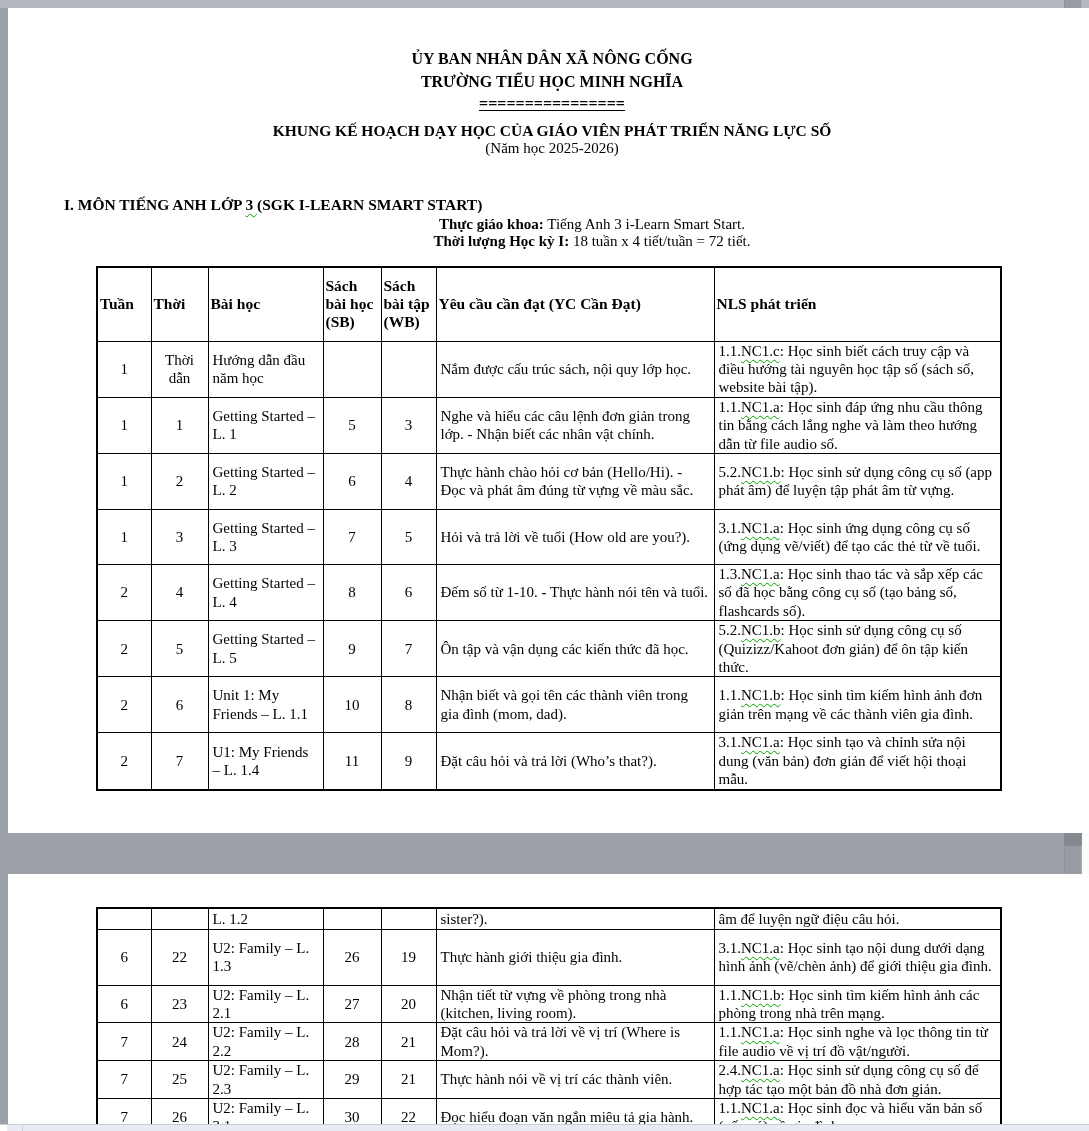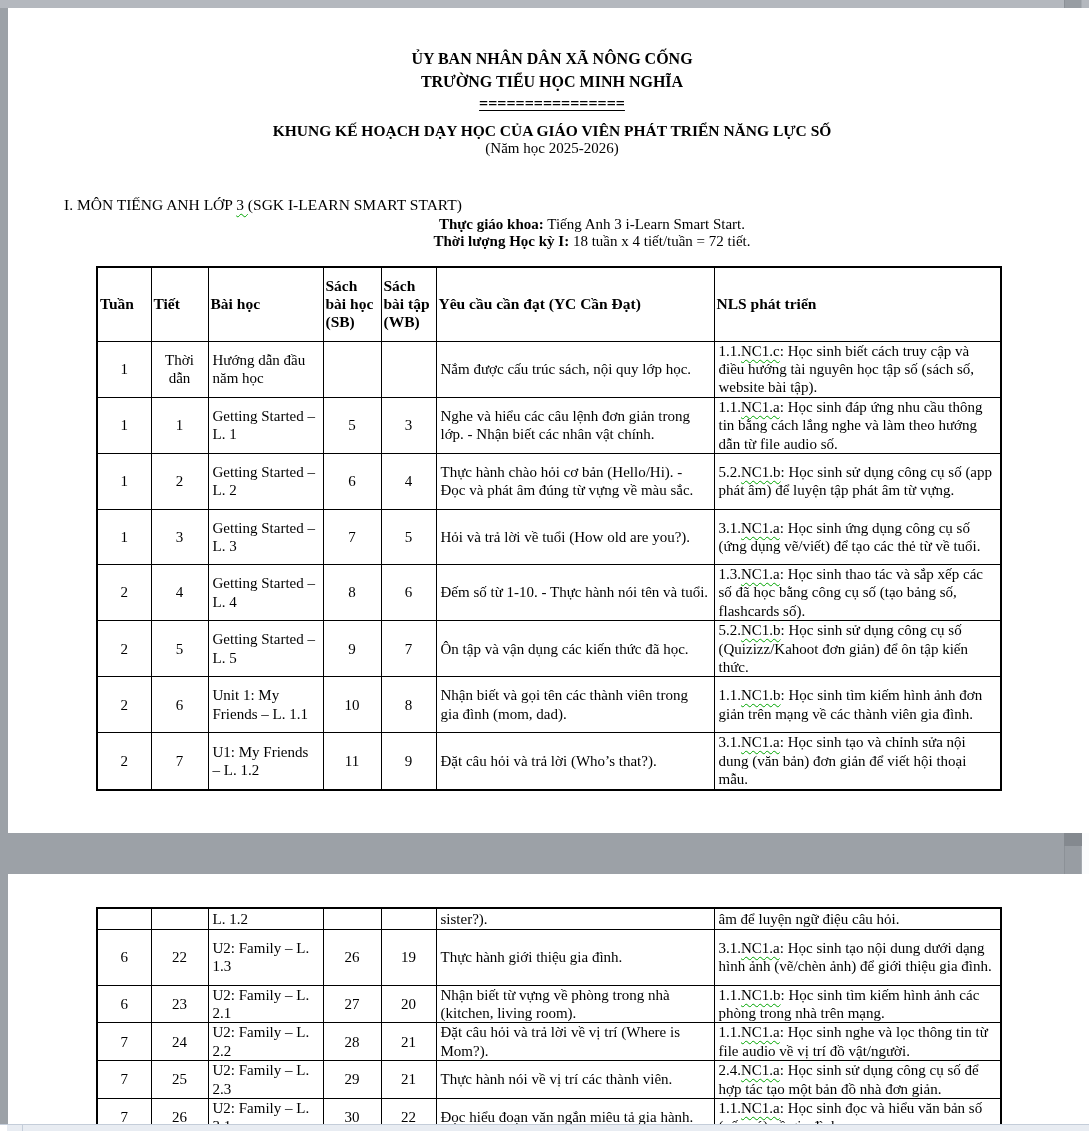--- a/index.html
+++ b/index.html
@@ -18,21 +18,21 @@
   .scroll-track{position:absolute;left:1082px;top:8px;width:7px;height:1116px;background:#fbfcfd;}
   .bottom-bar{position:absolute;left:0;top:1124px;width:1089px;height:7px;background:#e8ecf2;border-top:1px solid #c4cdd9;box-sizing:border-box;}
   .bottom-bar .corner{position:absolute;left:0;top:0;width:7px;height:7px;background:#ffffff;}
   .bottom-bar .divider{position:absolute;left:22px;top:0;width:1px;height:7px;background:#c4cdd9;}
 
   
   .org-block{position:absolute;top:40px;left:0;width:100%;text-align:center;font-weight:bold;font-size:16px;line-height:22.5px;}
   .org-sep{text-decoration:underline;letter-spacing:0;}
   .title-block{position:absolute;top:115px;left:0;width:100%;text-align:center;font-weight:bold;font-size:15.5px;line-height:16.5px;}
   .school-year{font-weight:normal;font-size:15px;}
-  .section-heading{position:absolute;top:188px;left:56px;font-weight:normal;font-size:15.5px;}
+  .section-heading{position:absolute;top:188px;left:56px;font-weight:bold;font-size:15.5px;}
   .info-block{position:absolute;top:208px;left:40px;width:100%;text-align:center;font-size:15px;line-height:16.5px;}
   .info-block b{font-weight:bold;}
   .sq{text-decoration:underline;text-decoration-style:wavy;text-decoration-color:#00a400;text-decoration-thickness:1px;text-underline-offset:3px;}
 
   
   table.plan{border-collapse:collapse;table-layout:fixed;width:904px;position:absolute;left:88px;border:2px solid #000;}
   #table1{top:258px;}
   #table2{top:33px;}
   table.plan th,table.plan td{border:1px solid #000;overflow:hidden;}
   table.plan th{font-weight:bold;font-size:15.5px;text-align:left;vertical-align:middle;line-height:18px;padding:0 2px;}
@@ -70,21 +70,21 @@
         <col style="width:57px">
         <col style="width:115px">
       <col style="width:58px">
         <col style="width:55px">
         <col style="width:278px">
         <col style="width:287px">
     </colgroup>
     <thead>
       <tr style="height:74px">
         <th>Tuần</th>
-        <th>Tiết</th>
+        <th>Thời</th>
         <th>Bài học</th>
         <th>Sách bài học (SB)</th>
         <th>Sách bài tập (WB)</th>
         <th>Yêu cầu cần đạt (YC Cần Đạt)</th>
         <th>NLS phát triển</th>
       </tr>
     </thead>
     <tbody id="tbody1">
         <tr style="height: 56px;">
           <td class="c">1</td>
@@ -145,21 +145,21 @@
           <td class="c">6</td>
           <td class="l">Unit 1: My Friends – L. 1.1</td>
           <td class="c">10</td>
           <td class="c">8</td>
           <td class="l">Nhận biết và gọi tên các thành viên trong gia đình (mom, dad).</td>
           <td class="l"><span>1.1.</span><span class="sq">NC1.b</span><span>: Học sinh tìm kiếm hình ảnh đơn giản trên mạng về các thành viên gia đình.</span></td>
         </tr>
         <tr style="height: 56px;">
           <td class="c">2</td>
           <td class="c">7</td>
-          <td class="l">U1: My Friends – L. 1.2</td>
+          <td class="l">U1: My Friends – L. 1.4</td>
           <td class="c">11</td>
           <td class="c">9</td>
           <td class="l">Đặt câu hỏi và trả lời (Who’s that?).</td>
           <td class="l"><span>3.1.</span><span class="sq">NC1.a</span><span>: Học sinh tạo và chỉnh sửa nội dung (văn bản) đơn giản để viết hội thoại mẫu.</span></td>
         </tr>
       </tbody>
   </table>
 </div>
 
 <div class="page" id="page2">
@@ -191,21 +191,21 @@
           <td class="c">19</td>
           <td class="l">Thực hành giới thiệu gia đình.</td>
           <td class="l"><span>3.1.</span><span class="sq">NC1.a</span><span>: Học sinh tạo nội dung dưới dạng hình ảnh (vẽ/chèn ảnh) để giới thiệu gia đình.</span></td>
         </tr>
         <tr style="height: 37px;">
           <td class="c">6</td>
           <td class="c">23</td>
           <td class="l">U2: Family – L. 2.1</td>
           <td class="c">27</td>
           <td class="c">20</td>
-          <td class="l">Nhận biết từ vựng về phòng trong nhà (kitchen, living room).</td>
+          <td class="l">Nhận tiết từ vựng về phòng trong nhà (kitchen, living room).</td>
           <td class="l"><span>1.1.</span><span class="sq">NC1.b</span><span>: Học sinh tìm kiếm hình ảnh các phòng trong nhà trên mạng.</span></td>
         </tr>
         <tr style="height: 37px;">
           <td class="c">7</td>
           <td class="c">24</td>
           <td class="l">U2: Family – L. 2.2</td>
           <td class="c">28</td>
           <td class="c">21</td>
           <td class="l">Đặt câu hỏi và trả lời về vị trí (Where is Mom?).</td>
           <td class="l"><span>1.1.</span><span class="sq">NC1.a</span><span>: Học sinh nghe và lọc thông tin từ file audio về vị trí đồ vật/người.</span></td>

